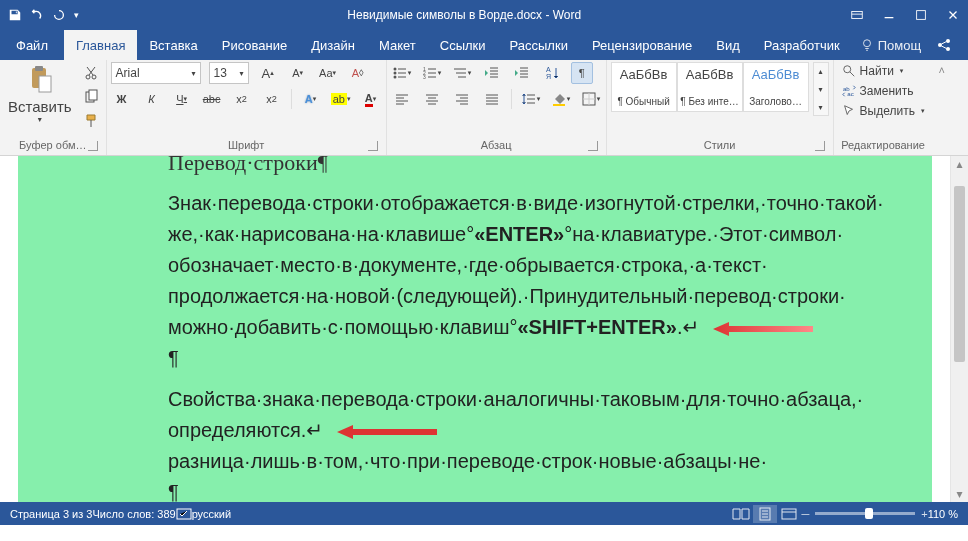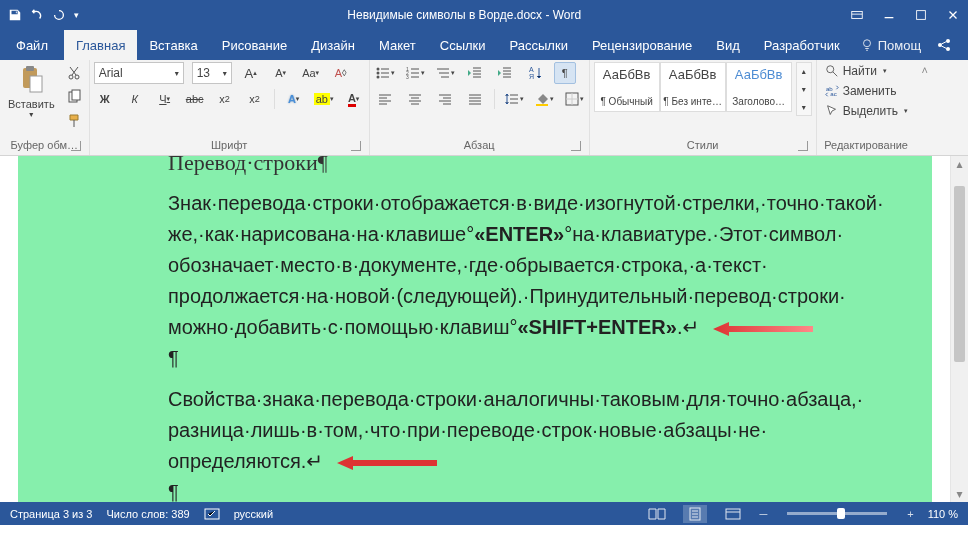--- a/index.html
+++ b/index.html
@@ -20,21 +20,21 @@
 .ribbon-tabs .sharebtn { padding: 0 12px; display: flex; align-items: center; cursor: pointer; }
 
 .ribbon { background: #f3f3f3; border-bottom: 1px solid #d4d4d4; height: 96px; display: flex; font-size: 11px; color: #444; }
 .group { border-right: 1px solid #e1e1e1; display: flex; flex-direction: column; padding: 2px 4px 0; }
 .group-body { flex: 1; display: flex; gap: 4px; align-items: flex-start; }
 .group-label { text-align: center; font-size: 11px; color: #666; padding: 2px 0 4px; position: relative; }
 .group-launcher { position: absolute; right: 4px; bottom: 4px; width: 10px; height: 10px; border: 1px solid #999; border-top: none; border-left: none; }
 
 .vbtn { display: flex; flex-direction: column; align-items: center; padding: 2px 4px; cursor: pointer; }
 .vbtn .ico { width: 32px; height: 32px; display: flex; align-items: center; justify-content: center; }
-.vbtn .lbl { font-size: 11px; margin-top: 2px; }
+.vbtn .lbl { font-size: 15px; margin-top: 2px; }
 
 .col { display: flex; flex-direction: column; gap: 2px; }
 .row { display: flex; gap: 8px; align-items: center; }
 .smbtn { width: 22px; height: 22px; display: flex; align-items: center; justify-content: center; cursor: pointer; border: 1px solid transparent; border-radius: 2px; }
 .sel { height: 22px; border: 1px solid #c5c5c5; background: #fff; display: flex; align-items: center; padding: 0 4px; font-size: 12px; }
 .font-sel { width: 90px; }
 .size-sel { width: 40px; }
 
 .style-card { background: #fff; border: 1px solid #ddd; width: 66px; height: 50px; display: flex; flex-direction: column; align-items: center; justify-content: space-between; padding: 4px 2px; cursor: pointer; font-size: 10px; }
 .style-card .sample { font-size: 13px; }
@@ -49,21 +49,21 @@
 .scrollbar-v { width: 18px; background: #f0f0f0; border-left: 1px solid #e5e5e5; position: relative; }
 .scrollbar-v .thumb { position: absolute; top: 30px; bottom: 140px; left: 3px; right: 3px; background: #c5c5c5; border-radius: 2px; }
 .scrollbar-v .arrow { position: absolute; left: 0; right: 0; height: 16px; display: flex; align-items: center; justify-content: center; color: #888; }
 
 .heading { font-family: "Times New Roman", serif; font-size: 22px; color: #333; margin-bottom: 14px; }
 .para { font-family: Arial, sans-serif; font-size: 20px; color: #222; line-height: 1.35; margin-bottom: 4px; }
 .pilcrow { font-family: Arial; }
 .bold { font-weight: bold; }
 .arrow-ann { display: inline-block; vertical-align: middle; margin-left: 8px; }
 
-.statusbar { background: #2b579a; color: #fff; height: 23px; display: flex; align-items: center; padding: 0 10px; font-size: 11px; gap: 14px; }
+.statusbar { background: #2b579a; color: #fff; height: 23px; display: flex; align-items: center; padding: 0 10px; font-size: 11px; }
 .statusbar .spacer { flex: 1; }
 .statusbar .viewbtn { width: 24px; height: 18px; display: flex; align-items: center; justify-content: center; cursor: pointer; opacity: .85; }
 .statusbar .zoom-slider { width: 100px; height: 3px; background: rgba(255,255,255,.5); position: relative; margin: 0 6px; }
 .statusbar .zoom-slider .knob { position: absolute; left: 50%; top: -4px; width: 8px; height: 11px; background: #fff; border-radius: 2px; }
 
 svg { display: block; }
 </style>
 </head>
 <body>
 
@@ -402,26 +402,26 @@
                 <stop offset="0" stop-color="#d33"></stop>
                 <stop offset="1" stop-color="#f88"></stop>
               </linearGradient>
             </defs>
             <path fill="url(#ra1)" d="M0 8l16-7v4h84v6H16v4z"></path>
           </svg>
       </div>
       <div class="para pilcrow">¶</div>
       <div style="height:10px"></div>
       <div class="para">Свойства·знака·перевода·строки·аналогичны·таковым·для·точно·абзаца,·</div>
-      <div class="para">разница·лишь·в·том,·что·при·переводе·строк·новые·абзацы·не·</div>
       <div class="para"><span>определяются.↵</span>
         <svg class="arrow-ann" width="100" height="16" viewBox="0 0 100 16">
             <path fill="#d33" d="M0 8l16-7v4h84v6H16v4z"></path>
           </svg>
       </div>
+      <div class="para">разница·лишь·в·том,·что·при·переводе·строк·новые·абзацы·не·</div>
       <div class="para pilcrow">¶</div>
       <div style="height:10px"></div>
       <div class="para pilcrow">¶</div>
     </div>
   </div>
   <div class="scrollbar-v">
     <div class="arrow" style="top:0">▴</div>
     <div class="thumb"></div>
     <div class="arrow" style="bottom:0">▾</div>
   </div>

